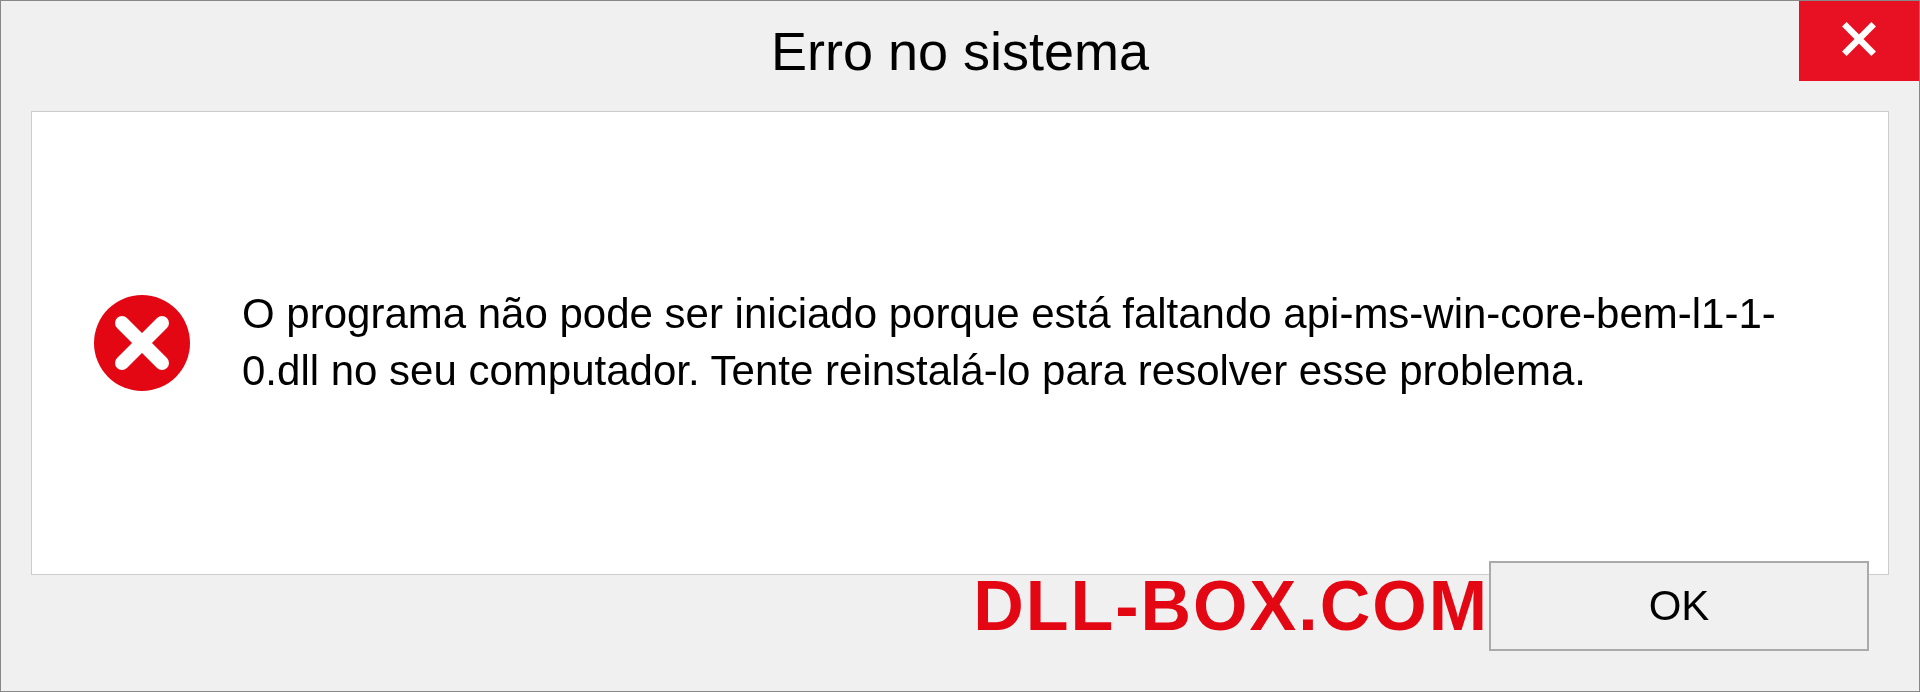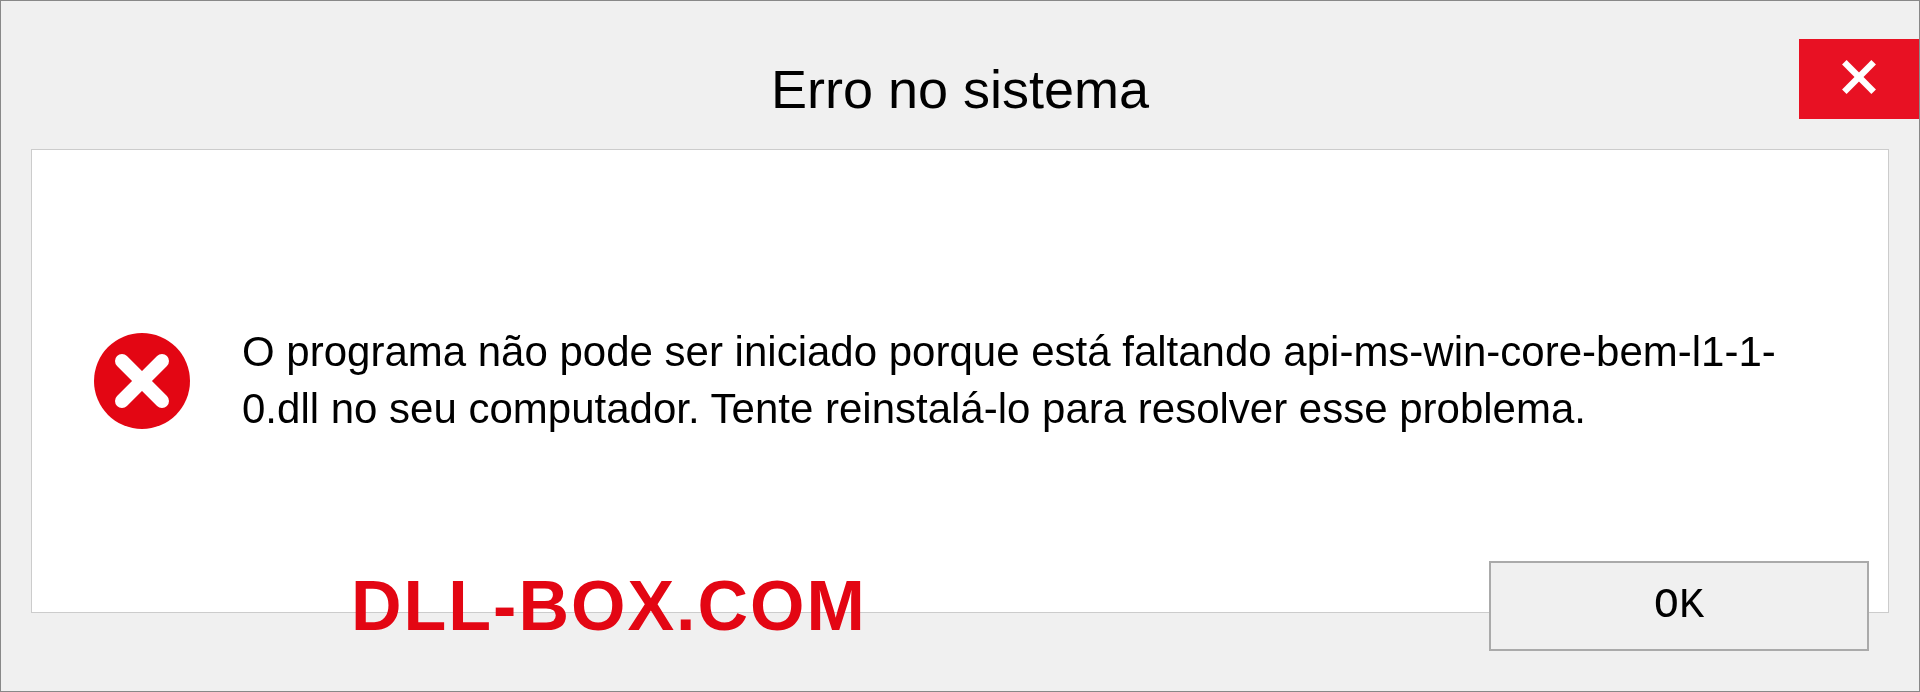--- a/index.html
+++ b/index.html
@@ -17,21 +17,20 @@
       border: 1px solid #888;
     }
     
     .titlebar {
       display: flex;
       align-items: center;
       justify-content: center;
       height: 100px;
       position: relative;
       background: #f0f0f0;
-      margin-top: 38px;
     }
     
     .title {
       font-size: 54px;
       font-weight: 400;
       color: #000;
     }
     
     .close-btn {
       position: absolute;
@@ -81,41 +80,41 @@
     }
     
     .footer {
       position: absolute;
       bottom: 0;
       left: 0;
       right: 0;
       height: 170px;
       display: flex;
       align-items: center;
-      justify-content: space-between;
+      justify-content: flex-end;
       padding: 0 50px 0 350px;
     }
     
     .watermark {
       font-size: 70px;
       font-weight: 900;
       color: #e30613;
       letter-spacing: 2px;
       font-family: Arial, sans-serif;
     }
     
     .ok-btn {
       width: 380px;
       height: 90px;
       background: #f0f0f0;
       border: 2px solid #aaa;
       font-size: 42px;
       color: #000;
       cursor: pointer;
-      font-family: Liberation Mono, monospace;
+      font-family: Liberation Sans, sans-serif;
     }
   </style>
 </head>
 <body>
 
 <div class="titlebar">
   <div class="title">Erro no sistema</div>
   <div class="close-btn">
     <span>
       <svg viewBox="0 0 24 24">

